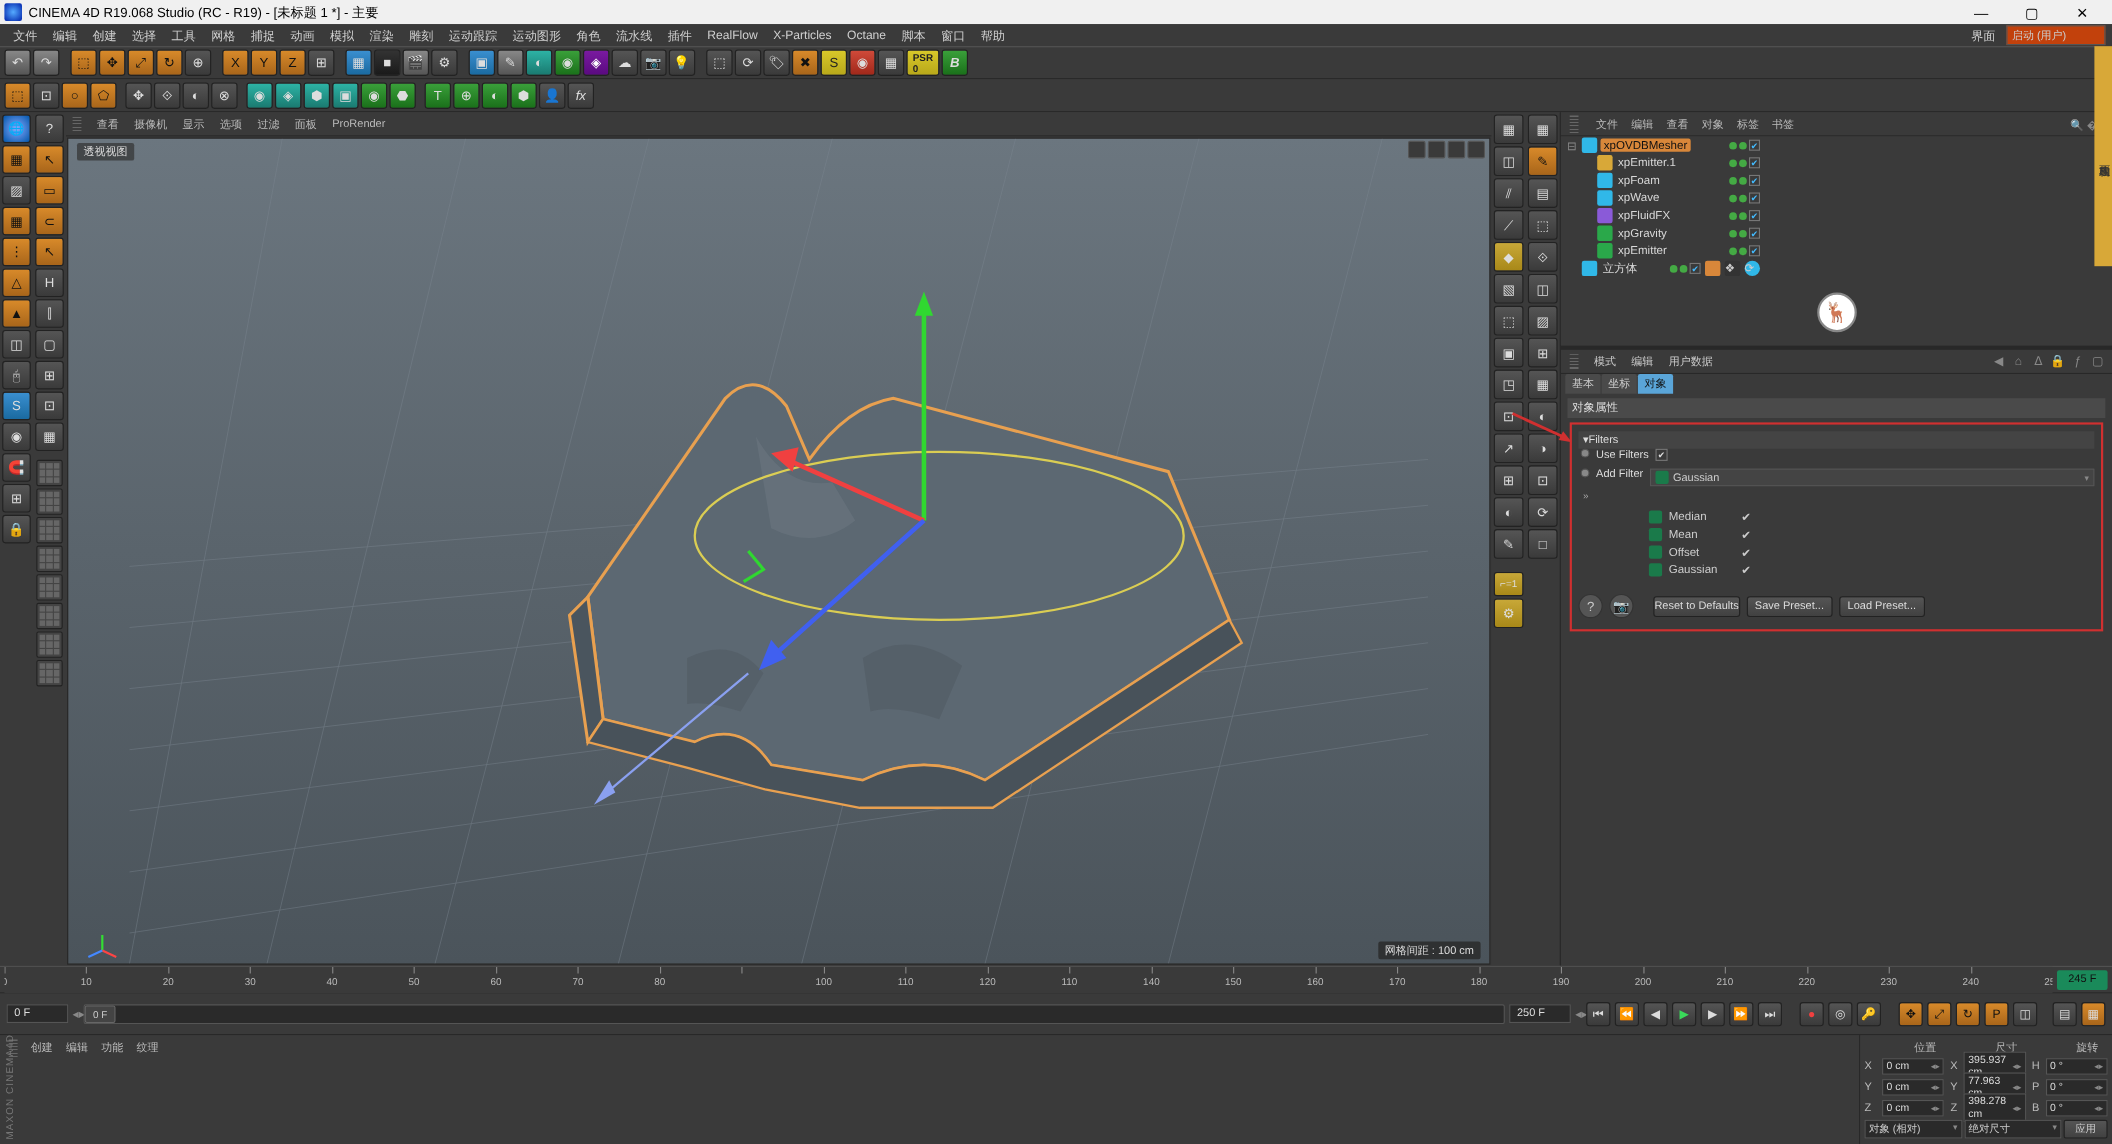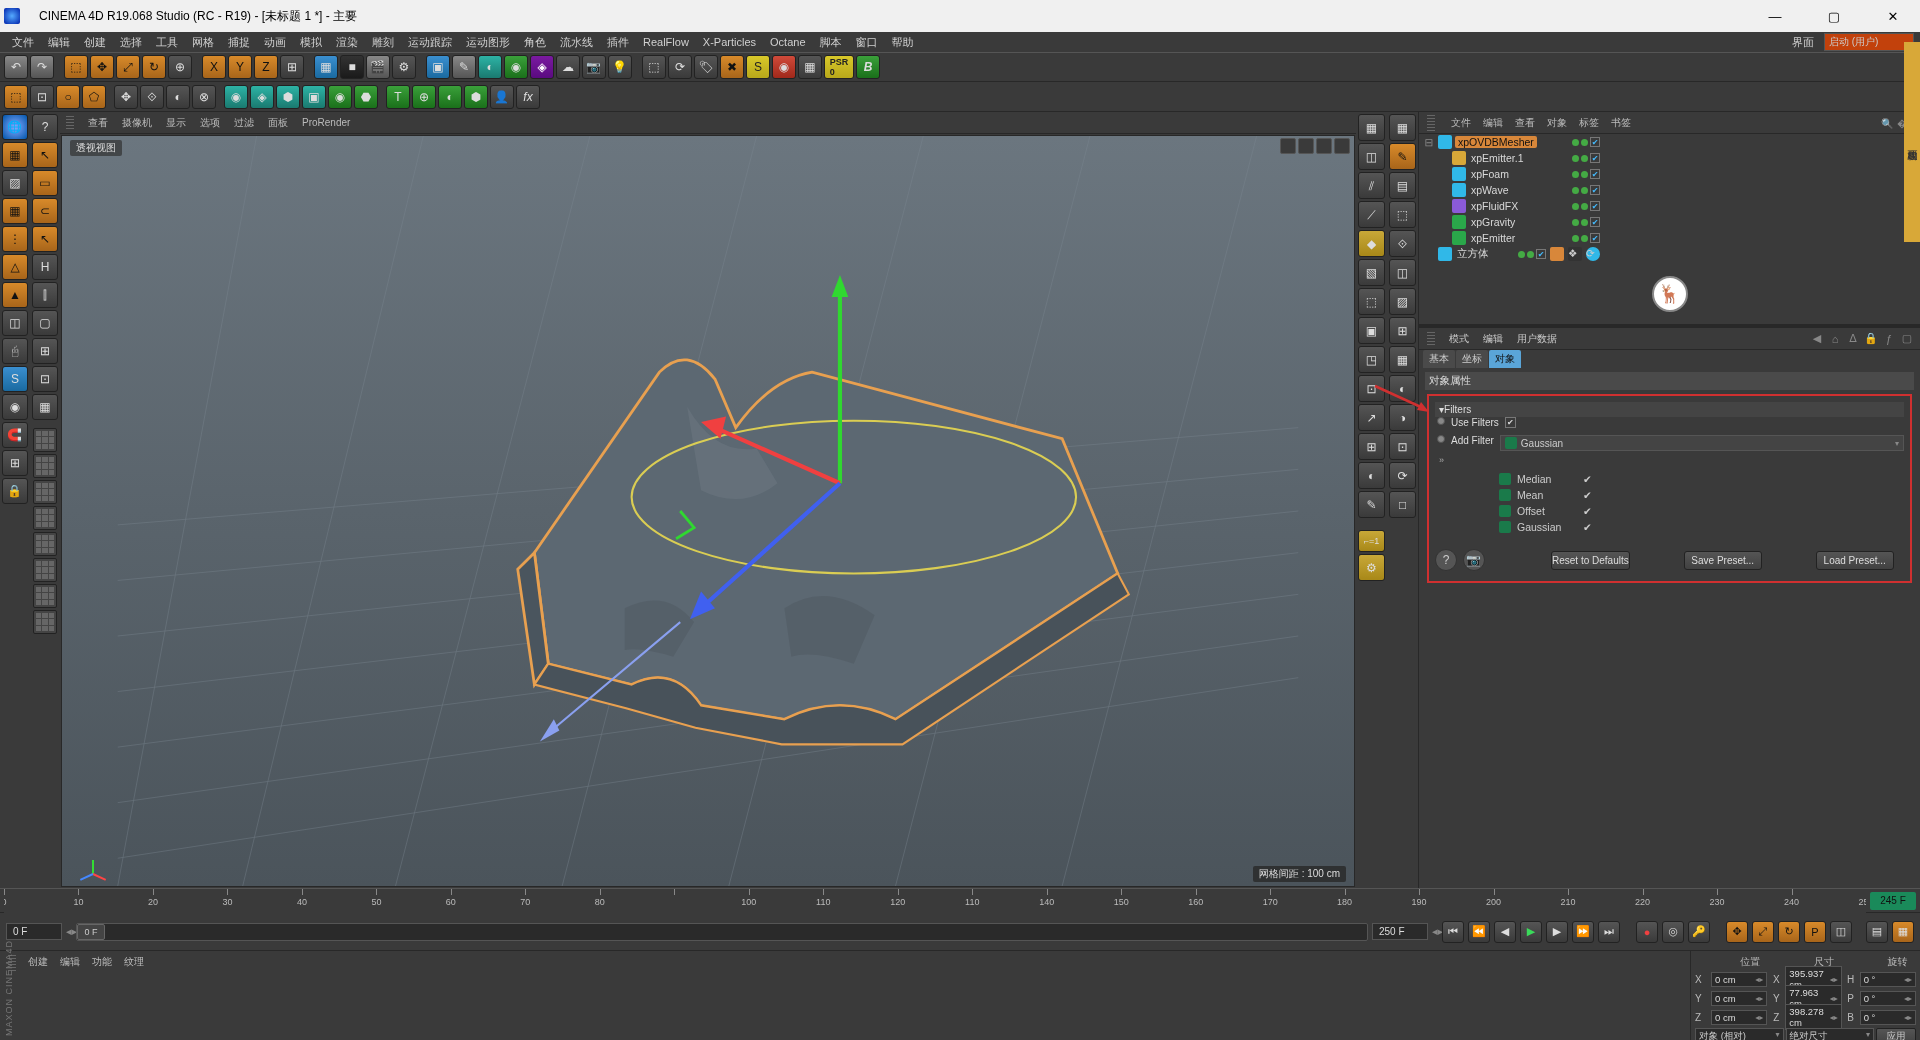--- a/index.html
+++ b/index.html
@@ -1,17 +1,17 @@
 <!DOCTYPE html>
 <html><head>
 <meta charset="utf-8">
 <style>
 * { margin:0; padding:0; box-sizing:border-box; font-family:"Microsoft YaHei",Arial,sans-serif; user-select:none; }
 body { background:#3a3a3a; color:#ccc; font-size:11px; overflow:hidden; width:1920px; height:1040px; position:relative; }
-.titlebar { height:32px; background:#f0f0f0; color:#000; display:flex; align-items:center; padding:0 4px; font-size:12px;gap:13px; }
+.titlebar { height:22px; background:#f0f0f0; color:#000; display:flex; align-items:center; padding:0 4px; font-size:12px; }
 .titlebar .icon { width:16px; height:16px; background:radial-gradient(circle,#5af,#02a); border-radius:2px; margin-right:6px; }
 .titlebar .spacer { flex:1; }
 .winbtn { width:46px; height:22px; display:flex; align-items:center; justify-content:center; color:#000; font-size:13px; }
 .menubar { height:20px; background:#3a3a3a; display:flex; align-items:center; padding:0 6px; gap:2px; font-size:11px; color:#d0d0d0; }
 .menubar span { padding:2px 6px; }
 .menubar .right { margin-left:auto; display:flex; align-items:center; gap:4px; }
 .layout-sel { background:#c2410c; border:1px solid #555; color:#ccc; font-size:10px; padding:1px 4px; width:90px; }
 .toolbar { height:30px; background:#3a3a3a; border-top:1px solid #555; border-bottom:1px solid #282828; display:flex; align-items:center; padding:0 4px; gap:2px; }
 .tbtn { width:24px; height:24px; border:1px solid #222; border-radius:3px; display:flex; align-items:center; justify-content:center; font-size:12px; background:linear-gradient(#555,#3a3a3a); color:#ddd; }
 .tbtn.orange { background:linear-gradient(#d88a2a,#a8651a); color:#111; }
@@ -82,21 +82,21 @@
 .frow label { color:#ddd; }
 .frow .chkb { width:11px; height:11px; border:1px solid #777; display:flex; align-items:center; justify-content:center; font-size:8px; color:#ddd; }
 .addfilter-sel { flex:1; background:#444; border:1px solid #555; padding:1px 4px; display:flex; align-items:center; gap:4px; }
 .addfilter-sel .gicon { width:12px; height:12px; background:#1a7a4a; border-radius:2px; }
 .addfilter-sel .dd { margin-left:auto; color:#888; font-size:8px; }
 .flist { margin-top:6px; margin-left:64px; }
 .flist .item { display:flex; align-items:center; height:16px; gap:6px; }
 .flist .item .gicon { width:12px; height:12px; background:#1a7a4a; border-radius:2px; }
 .btnrow { display:flex; gap:6px; margin-top:14px; align-items:center; }
 .btnrow .cbicon { width:22px; height:22px; border-radius:50%; background:#555; border:1px solid #333; display:flex; align-items:center; justify-content:center; font-size:12px; }
-.pbtn { background:linear-gradient(#555,#414141); border:1px solid #222; padding:3px 0; border-radius:3px; font-size:10px; color:#ddd; min-width:78px; text-align:center;margin-left:48px; }
+.pbtn { background:linear-gradient(#555,#414141); border:1px solid #222; padding:3px 0; border-radius:3px; font-size:10px; color:#ddd; min-width:78px; text-align:center; }
 .timeline { height:24px; background:#3a3a3a; border-top:1px solid #555; display:flex; align-items:center; position:relative; }
 .timeline .ruler { flex:1; height:24px; position:relative; background:#3a3a3a; margin:0 4px; overflow:hidden; }
 .timeline .ruler .tick { position:absolute; top:0; width:1px; height:6px; background:#888; }
 .timeline .ruler .lbl { position:absolute; top:8px; font-size:9px; color:#bbb; transform:translateX(-50%); }
 .timeline .endbox { width:46px; height:18px; background:#1a8a5a; color:#111; font-size:10px; display:flex; align-items:center; justify-content:center; border-radius:2px; margin-right:4px; }
 .transport { height:38px; background:#3a3a3a; border-top:1px solid #282828; display:flex; align-items:center; padding:0 6px; gap:4px; }
 .framebox { background:#2a2a2a; border:1px solid #555; padding:2px 6px; font-size:10px; color:#ddd; width:56px; }
 .tslider { flex:1; height:18px; background:#2a2a2a; border:1px solid #555; border-radius:2px; position:relative; }
 .tslider .knob { position:absolute; left:0; top:0; width:28px; height:100%; background:#444; border:1px solid #666; border-radius:2px; font-size:9px; display:flex; align-items:center; justify-content:center; }
 .tctrl { width:22px; height:22px; border:1px solid #222; border-radius:3px; background:linear-gradient(#555,#3a3a3a); display:flex; align-items:center; justify-content:center; font-size:11px; color:#ddd; }

